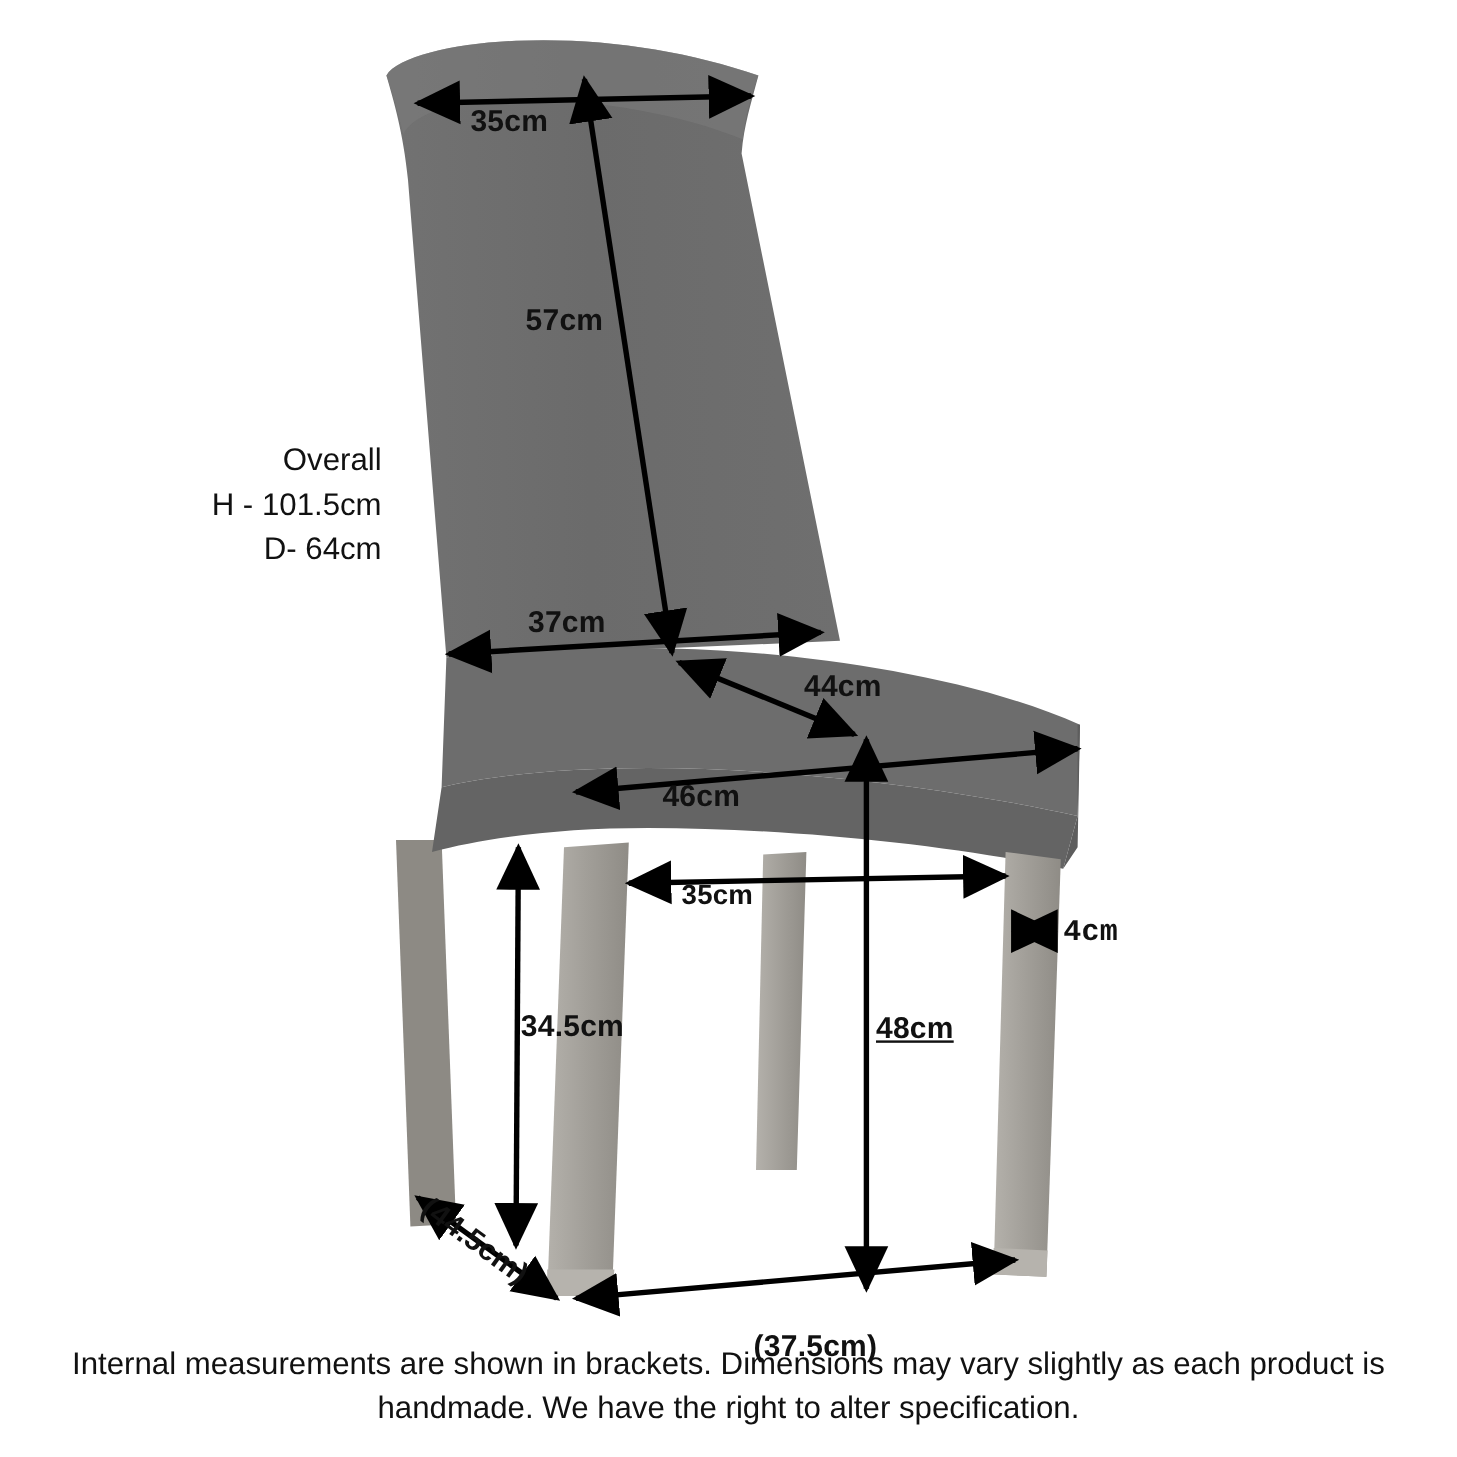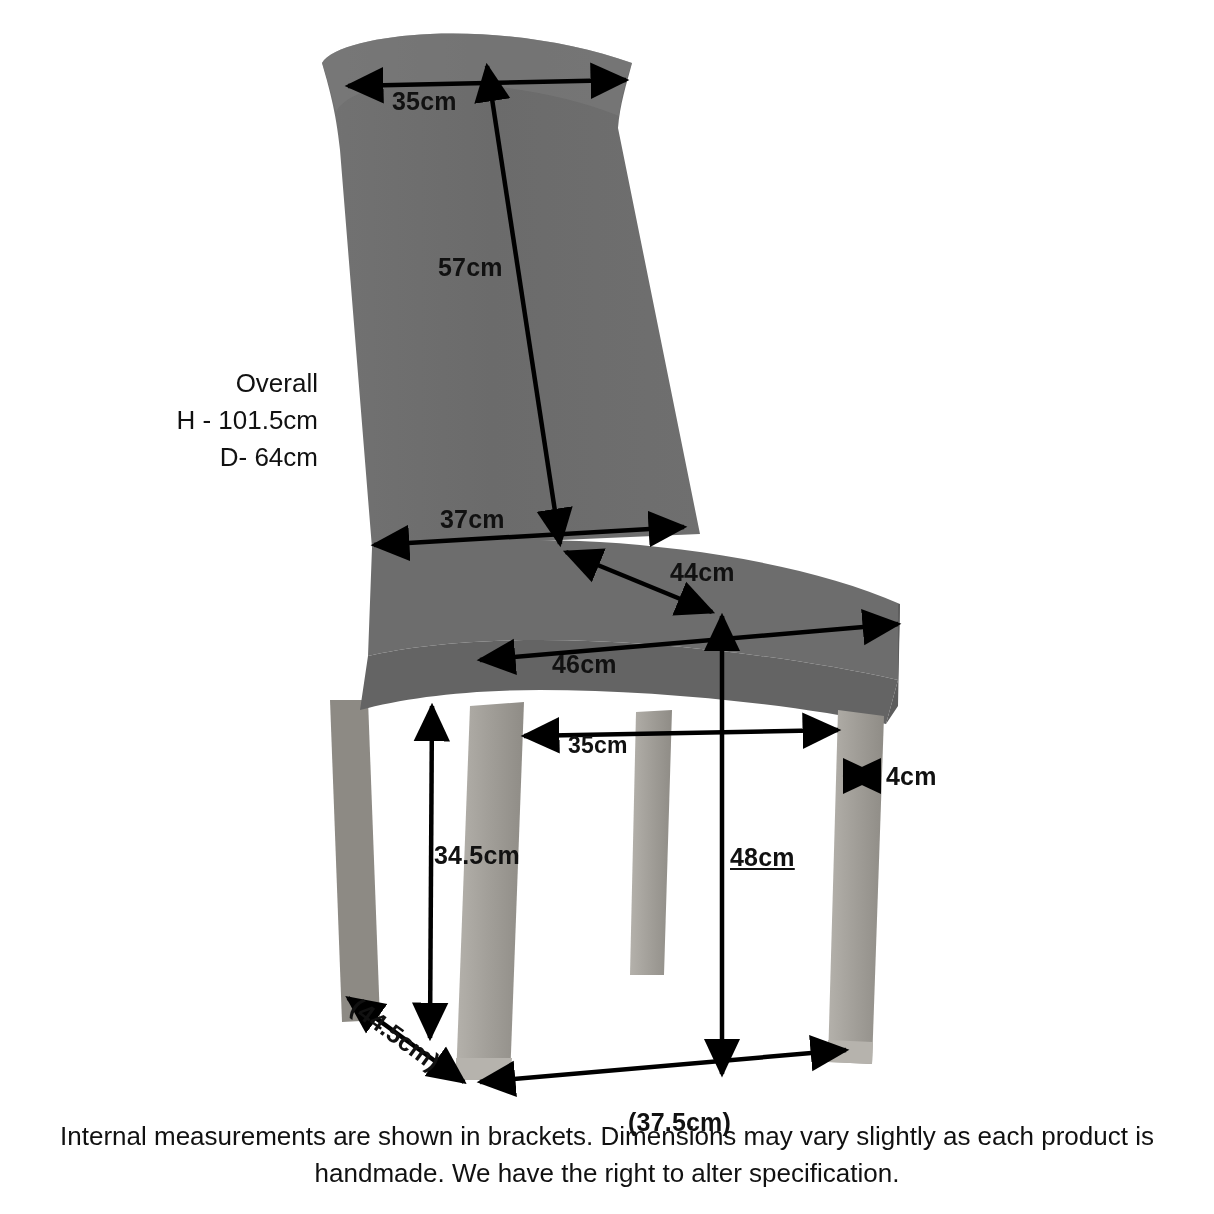--- a/index.html
+++ b/index.html
@@ -149,21 +149,21 @@
   <div class="dim-label" style="left:438px; top:253px;">57cm</div>
 
   <div class="dim-label" style="left:440px; top:505px;">37cm</div>
 
   <div class="dim-label" style="left:670px; top:558px;">44cm</div>
 
   <div class="dim-label" style="left:552px; top:650px;text-align:right;">46cm</div>
 
   <div class="dim-label small" style="left:568px; top:732px;">35cm</div>
 
-  <div class="dim-label" style="left:886px; top:762px;">4cm</div>
+  <div class="dim-label" style="left:886px; top:762px;font-family:Liberation Mono, monospace;">4cm</div>
 
   <div class="dim-label" style="left:434px; top:841px;">34.5cm</div>
 
   <div class="dim-label" style="left:730px; top:843px;text-decoration:underline;">48cm</div>
 
   <div class="dim-label rot-label" style="left:344px; top:1020px; transform: rotate(36deg);">(44.5cm)</div>
 
   <div class="dim-label" style="left:628px; top:1068px;margin-top:40px;">(37.5cm)</div>
 
   <div id="footnote">Internal measurements are shown in brackets. Dimensions may vary slightly as each product is handmade. We have the right to alter specification.</div>

